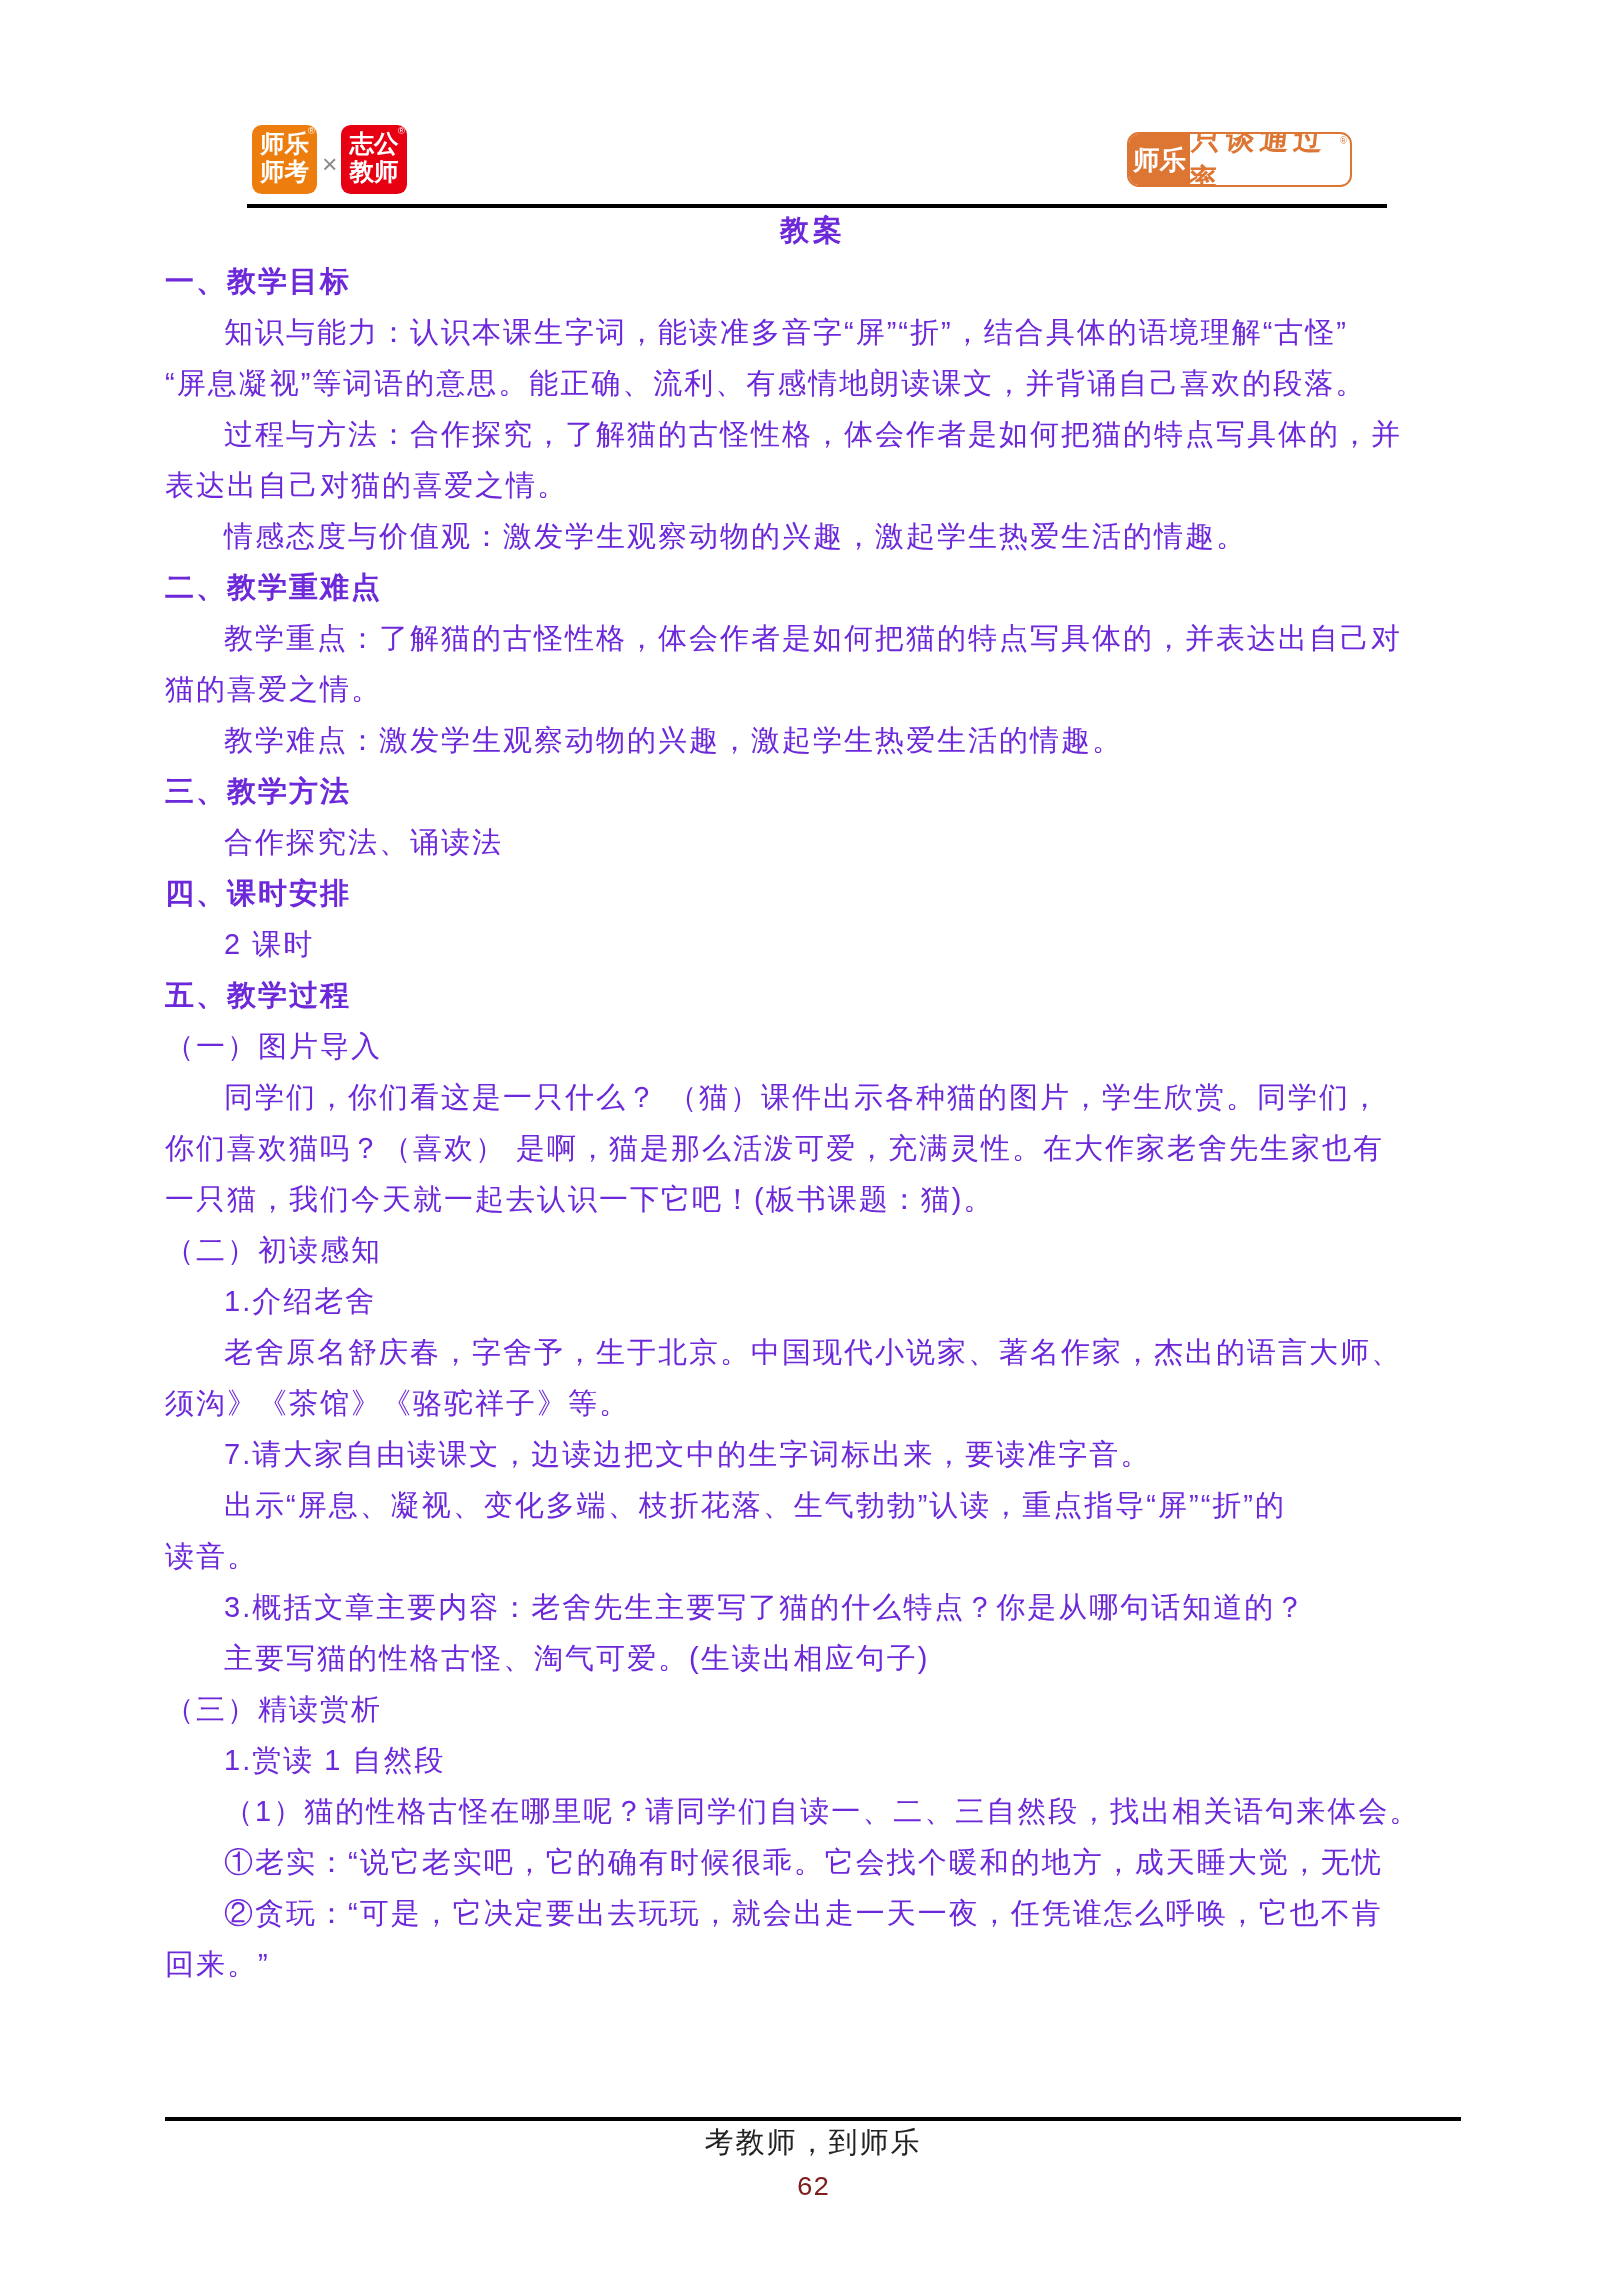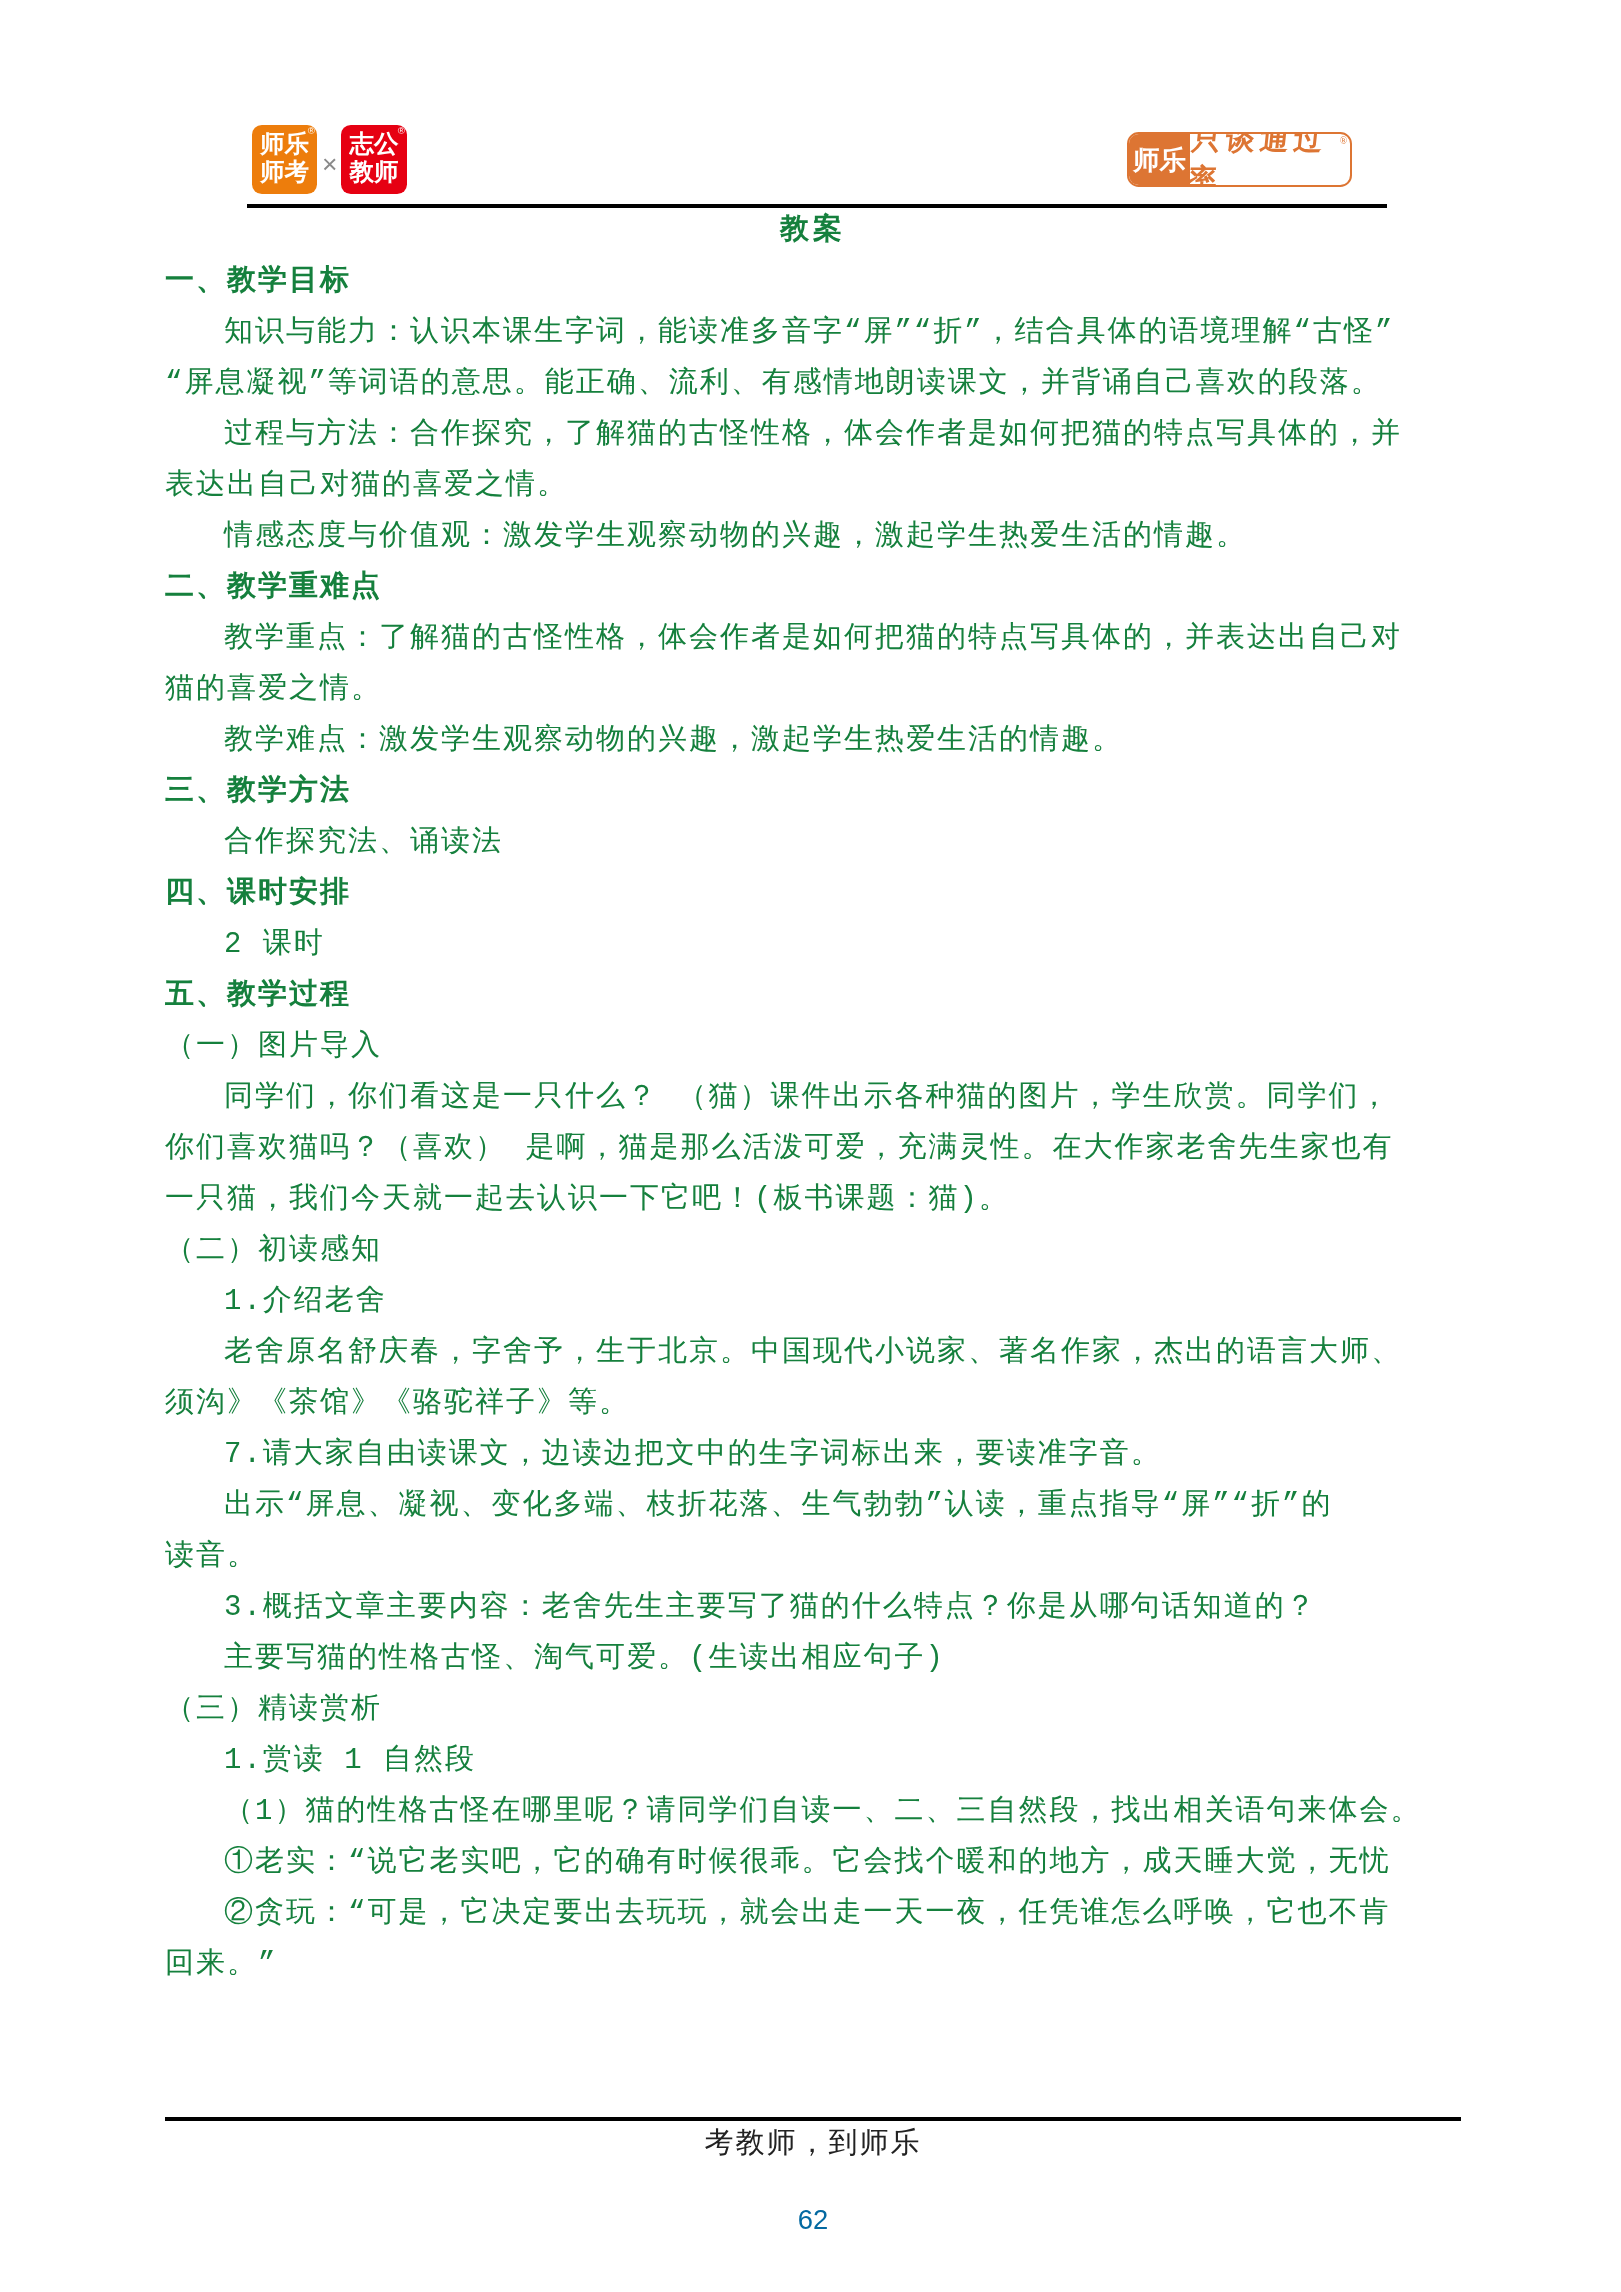--- a/index.html
+++ b/index.html
@@ -23,33 +23,33 @@
     display:flex;align-items:center;justify-content:center;font-family:"Liberation Sans",sans-serif;flex:none;}
   .logo-right .slogan{flex:1;color:#DD7533;font-weight:bold;font-size:29px;
     display:flex;align-items:center;justify-content:center;letter-spacing:4.9px;
     transform:skewX(-6deg);font-family:"Liberation Serif",serif;}
   .logo-right .reg-mark{color:#DD7533;top:2px;right:2.9px;}
 
   .header-rule{position:absolute;left:247px;top:204px;width:1140px;height:3.9px;background:#000;}
 
   
   .content{position:absolute;left:165px;top:205px;width:1296px;
-    font-family:Liberation Mono, monospace;color:#15803d;
+    font-family:Liberation Sans, sans-serif;color:#6d28d9;
     font-size:29px;letter-spacing:2px;}
   .line{height:51px;line-height:51px;white-space:nowrap;}
   .line.title{text-align:center;font-weight:bold;letter-spacing:3.9px;}
   .line.h1{font-weight:bold;}
   .line.indent{padding-left:59px;}
 
   
   .footer-rule{position:absolute;left:165px;top:2117px;width:1296px;height:3.9px;background:#000;}
   .footer-motto{position:absolute;left:165px;top:2123px;width:1296px;text-align:center;
     font-size:29px;letter-spacing:2px;font-family:"Liberation Serif",serif;color:#222;}
   .page-number{position:absolute;left:165px;top:2172px;width:1296px;text-align:center;
-    font-size:27.4px;font-family:Liberation Sans, sans-serif;color:#0369a1;margin-top:32px;}
+    font-size:27.4px;font-family:Liberation Mono, monospace;color:#7f1d1d;}
 </style>
 </head>
 <body>
 
 <div class="page">
 
   <div>
     <div class="logo-box orange">
       <span class="reg-mark">®</span>
       <div>师乐</div>

